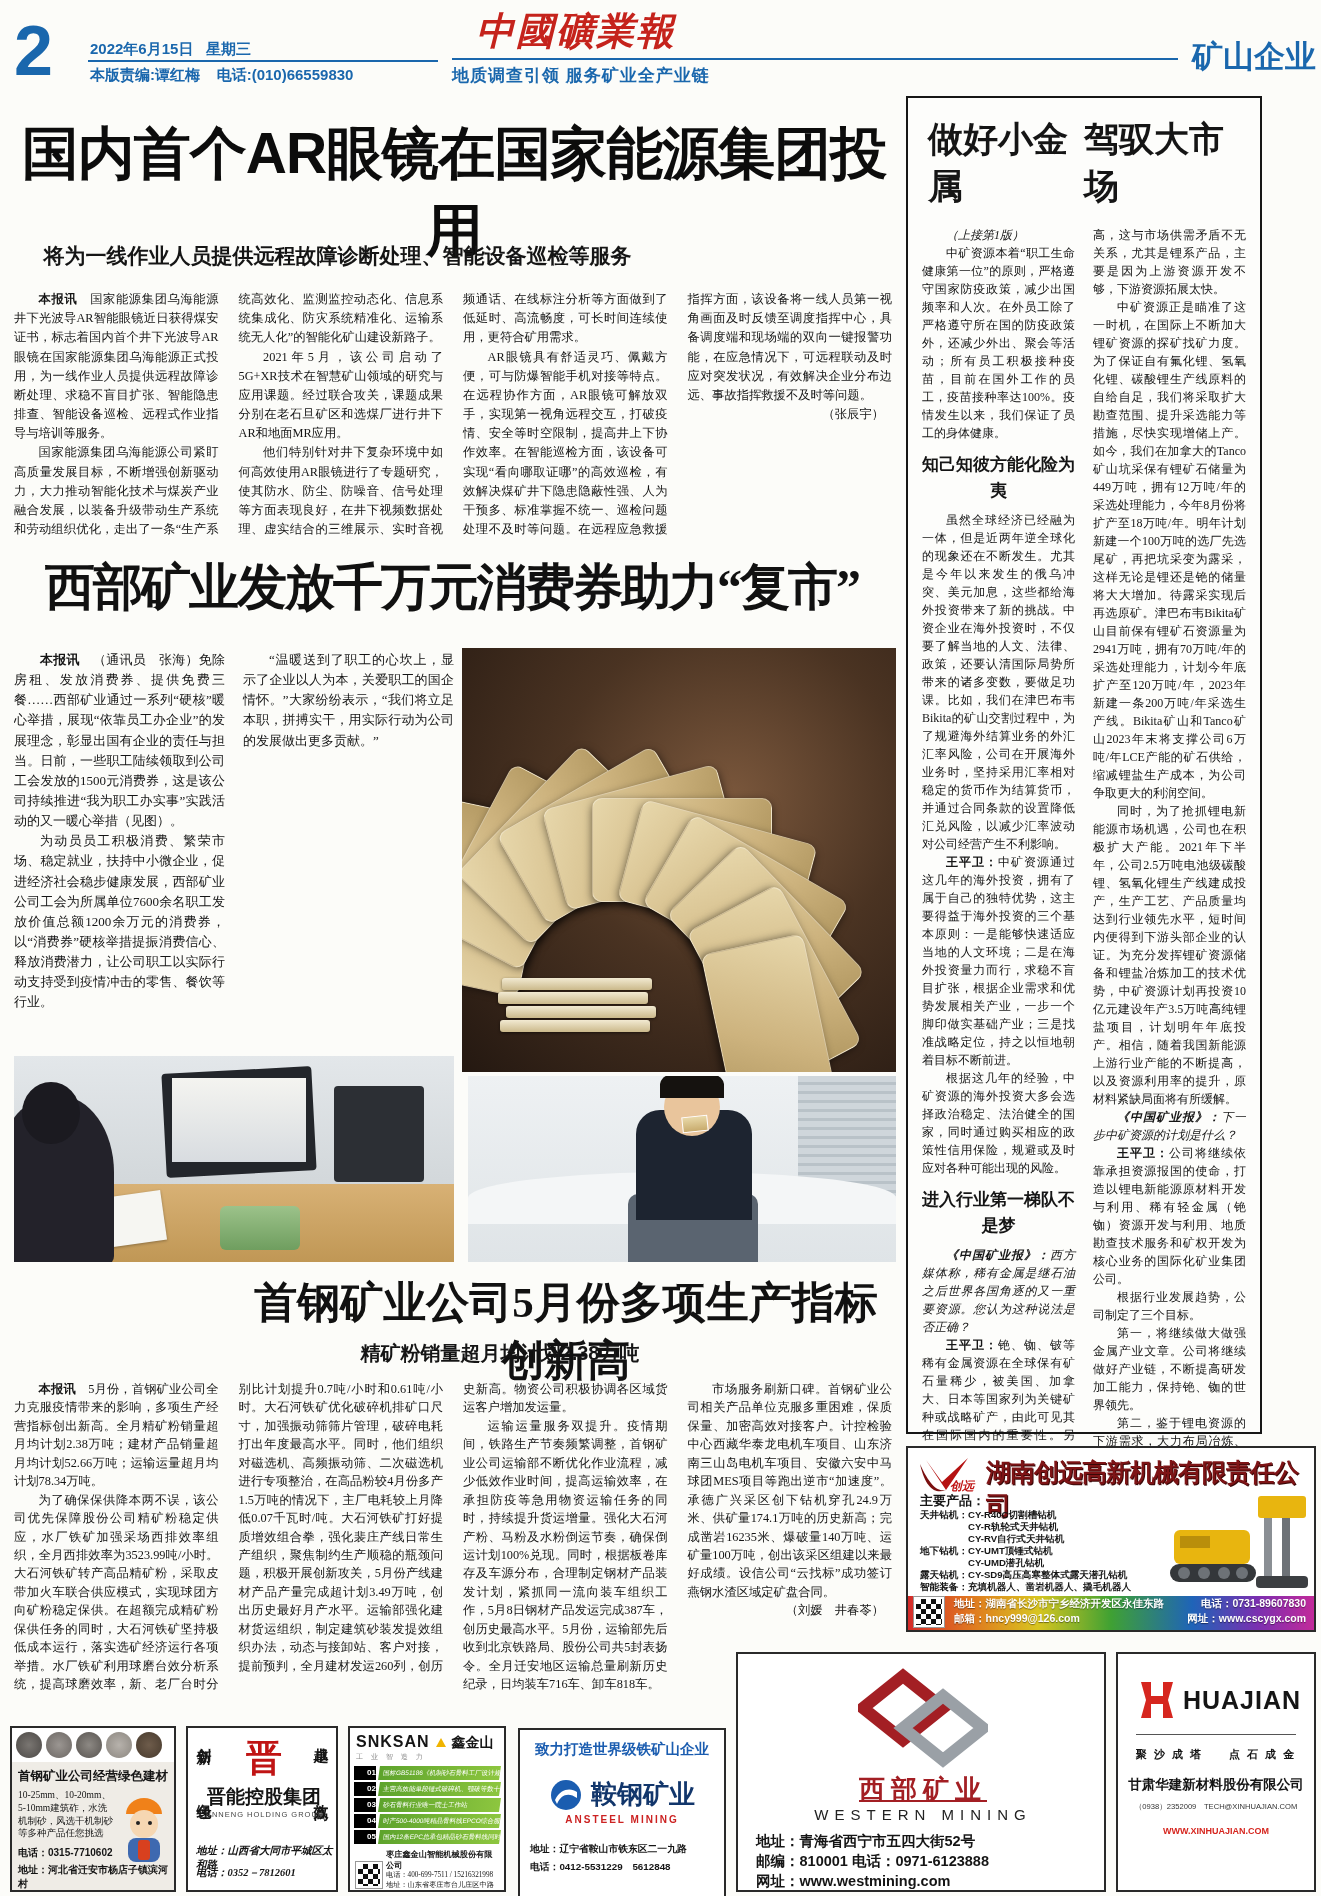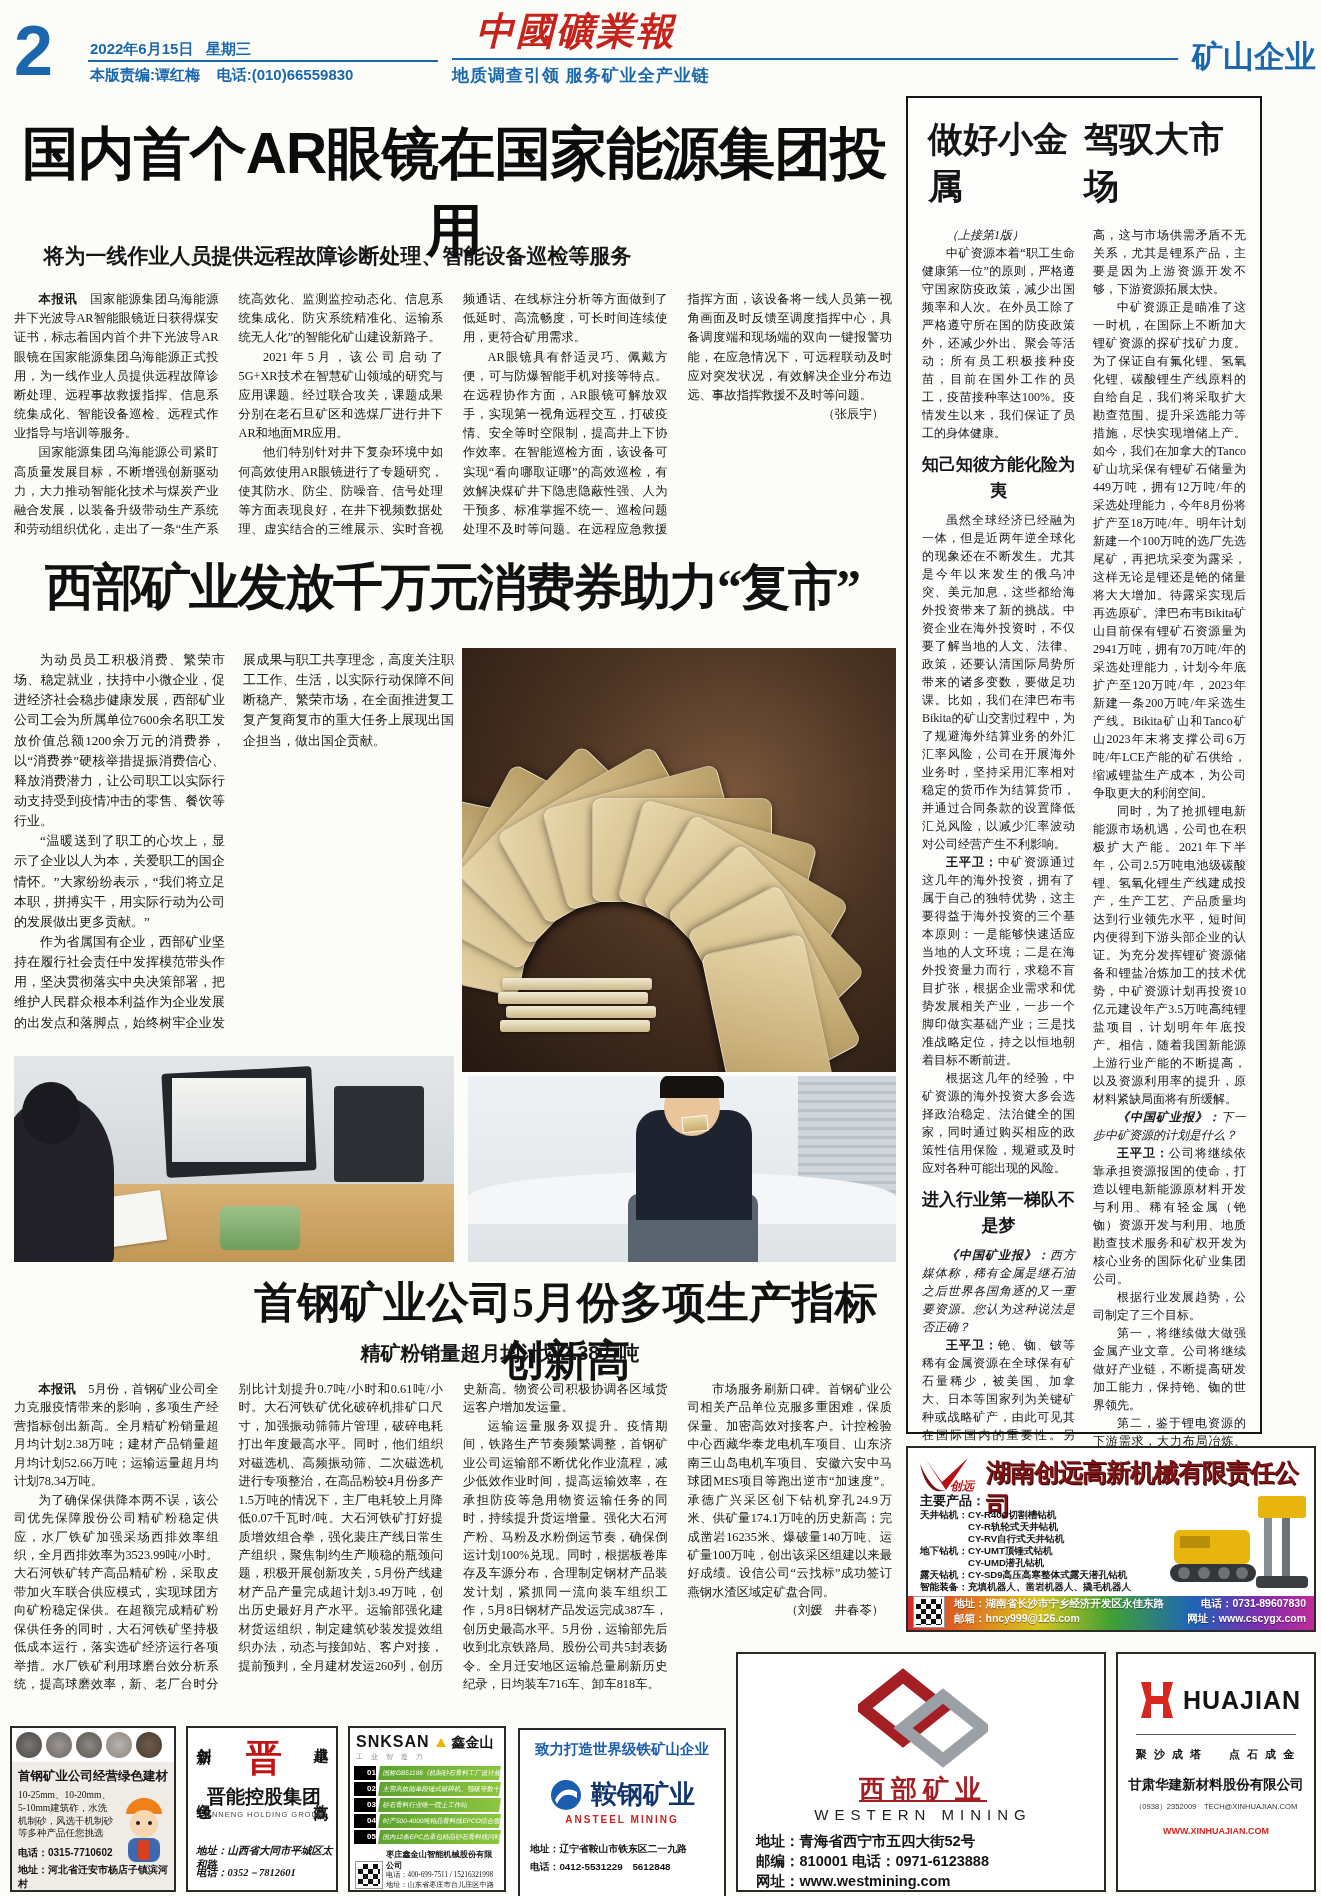--- a/index.html
+++ b/index.html
@@ -69,35 +69,35 @@
   </div>
   <div class="abs" style="left:476px; top:6px; width:200px; text-align:center; font-size:38px; font-weight:900; font-style:italic; color:#c5231c; letter-spacing:2px;">中國礦業報</div>
   <div class="abs rule" style="left:452px; top:58px; width:726px; height:1.5px;"></div>
   <div class="abs hei blue" style="left:452px; top:64px; font-size:17px; font-weight:bold; letter-spacing:1px;">地质调查引领  服务矿业全产业链</div>
   <div class="abs blue" style="left:1186px; top:36px; width:130px; text-align:right; font-size:31px; font-weight:900;">矿山企业</div>
 
   <div class="abs h-main" style="left:15px; top:116px; width:878px; font-size:57px;">国内首个AR眼镜在国家能源集团投用</div>
   <div class="abs hei" style="left:15px; top:242px; width:645px; text-align:center; font-size:21px; font-weight:bold;">将为一线作业人员提供远程故障诊断处理、智能设备巡检等服务</div>
   <div class="abs bt" style="left:14px; top:290px; width:878px; height:258px; font-size:12.3px; line-height:1.56;">
     <div class="cols4">
-      <p><b class="lead">本报讯</b>　<span>国家能源集团乌海能源井下光波导AR智能眼镜近日获得煤安证书，标志着国内首个井下光波导AR眼镜在国家能源集团乌海能源正式投用，为一线作业人员提供远程故障诊断处理、远程事故救援指挥、信息系统集成化、智能设备巡检、远程式作业指导与培训等服务。</span></p>
+      <p><b class="lead">本报讯</b>　<span>国家能源集团乌海能源井下光波导AR智能眼镜近日获得煤安证书，标志着国内首个井下光波导AR眼镜在国家能源集团乌海能源正式投用，为一线作业人员提供远程故障诊断处理、求稳不盲目扩张、智能隐患排查、智能设备巡检、远程式作业指导与培训等服务。</span></p>
       <p>国家能源集团乌海能源公司紧盯高质量发展目标，不断增强创新驱动力，大力推动智能化技术与煤炭产业融合发展，以装备升级带动生产系统和劳动组织优化，走出了一条“生产系统高效化、监测监控动态化、信息系统集成化、防灾系统精准化、运输系统无人化”的智能化矿山建设新路子。</p>
       <p>2021年5月，该公司启动了5G+XR技术在智慧矿山领域的研究与应用课题。经过联合攻关，课题成果分别在老石旦矿区和选煤厂进行井下AR和地面MR应用。</p>
       <p>他们特别针对井下复杂环境中如何高效使用AR眼镜进行了专题研究，使其防水、防尘、防噪音、信号处理等方面表现良好，在井下视频数据处理、虚实结合的三维展示、实时音视频通话、在线标注分析等方面做到了低延时、高流畅度，可长时间连续使用，更符合矿用需求。</p>
       <p>AR眼镜具有舒适灵巧、佩戴方便，可与防爆智能手机对接等特点。在远程协作方面，AR眼镜可解放双手，实现第一视角远程交互，打破疫情、安全等时空限制，提高井上下协作效率。在智能巡检方面，该设备可实现“看向哪取证哪”的高效巡检，有效解决煤矿井下隐患隐蔽性强、人为干预多、标准掌握不统一、巡检问题处理不及时等问题。在远程应急救援指挥方面，该设备将一线人员第一视角画面及时反馈至调度指挥中心，具备调度端和现场端的双向一键报警功能，在应急情况下，可远程联动及时应对突发状况，有效解决企业分布边远、事故指挥救援不及时等问题。</p>
       <p class="byline">（张辰宇）</p>
     </div>
   </div>
 
   <div class="abs h-serif" style="left:10px; top:554px; width:884px; font-size:50px; letter-spacing:-2px;">西部矿业发放千万元消费券助力“复市”</div>
   <div class="abs bt" style="left:14px; top:650px; width:440px; height:402px; font-size:13px; line-height:1.55;">
     <div class="cols2">
+      <p><b class="lead">本报讯</b>　<span>（通讯员　张海）免除房租、发放消费券、提供免费三餐……西部矿业通过一系列“硬核”暖心举措，展现“依靠员工办企业”的发展理念，彰显出国有企业的责任与担当。日前，一些职工陆续领取到公司工会发放的1500元消费券，这是该公司持续推进“我为职工办实事”实践活动的又一暖心举措（见图）。</span></p>
       <p>为动员员工积极消费、繁荣市场、稳定就业，扶持中小微企业，促进经济社会稳步健康发展，西部矿业公司工会为所属单位7600余名职工发放价值总额1200余万元的消费券，以“消费券”硬核举措提振消费信心、释放消费潜力，让公司职工以实际行动支持受到疫情冲击的零售、餐饮等行业。</p>
       <p>“温暖送到了职工的心坎上，显示了企业以人为本，关爱职工的国企情怀。”大家纷纷表示，“我们将立足本职，拼搏实干，用实际行动为公司的发展做出更多贡献。”</p>
-      <p>作为省属国有企业，西部矿业坚持在履行社会责任中发挥模范带头作用，坚决贯彻落实中央决策部署，把维护人民群众根本利益作为企业发展的出发点和落脚点，始终树牢企业发展成果与职工共享理念，高度关注职工工作、生活，以实际行动保障不间断稳产、繁荣市场，在全面推进复工复产复商复市的重大任务上展现出国企担当，做出国企贡献。</p>
     </div>
   </div>
 
   <div class="photo ph-cards fan" style="left:462px; top:648px; width:434px; height:424px;">
     <i></i>
       <i></i>
       <i></i>
       <i></i>
       <i></i>
       <i></i>

